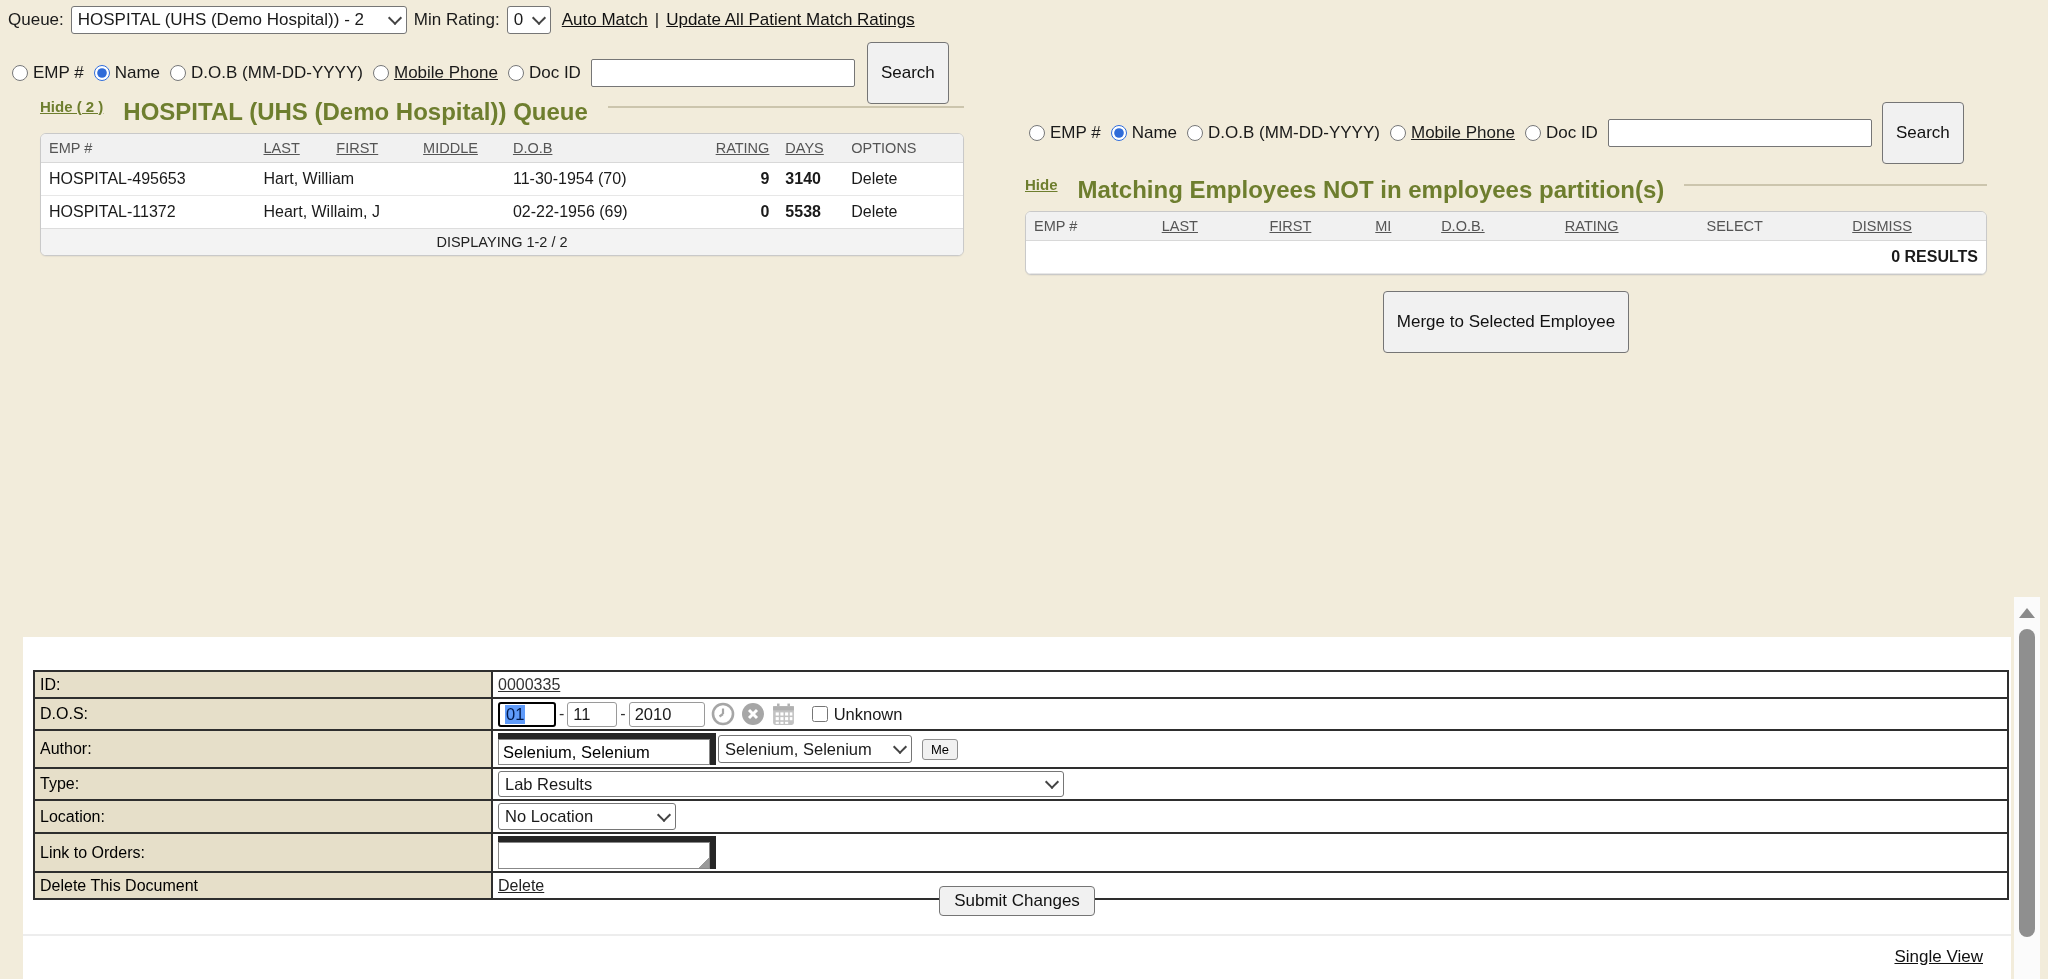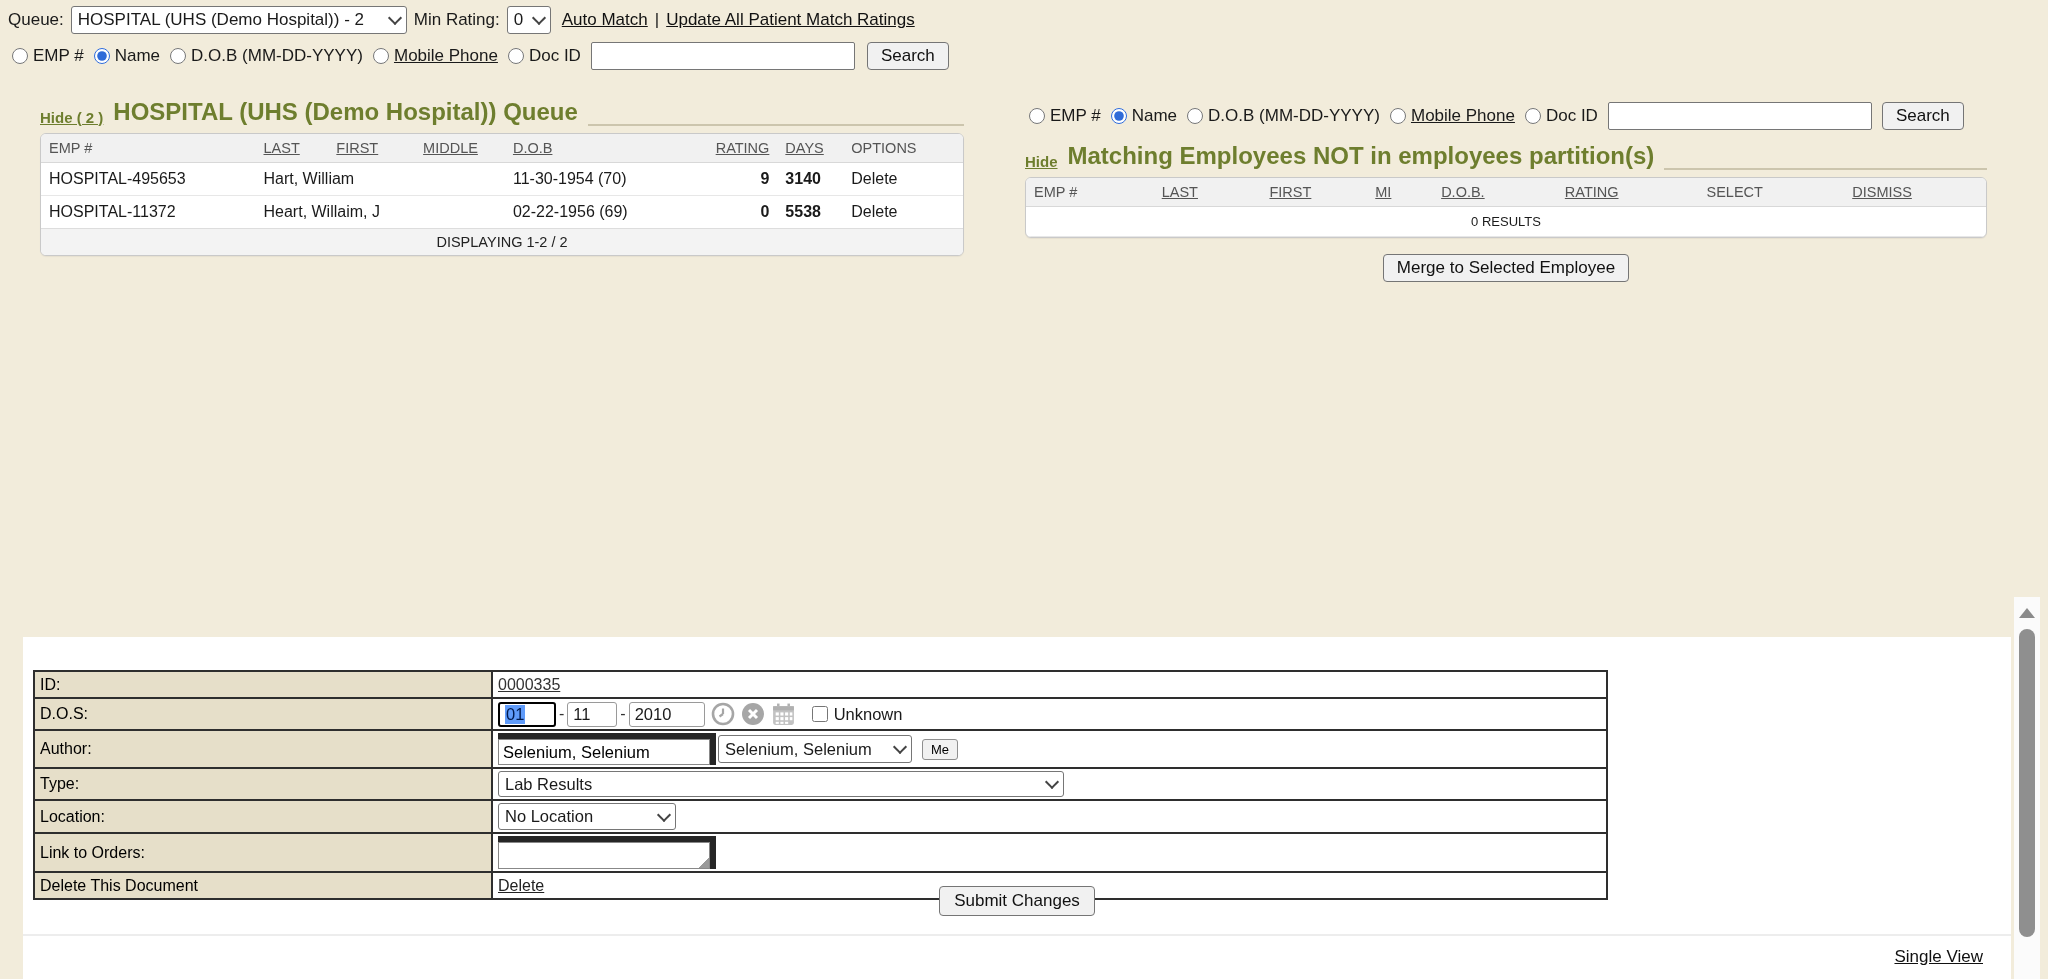--- a/index.html
+++ b/index.html
@@ -12,64 +12,64 @@
   
   .sel{
     display:inline-flex;align-items:center;justify-content:space-between;
     background:#fff;border:1px solid #767676;border-radius:3px;
     padding:0 6px;height:28px;font-size:17px;box-sizing:border-box;cursor:default;
   }
   .chev{width:8px;height:8px;border-right:2px solid #444;border-bottom:2px solid #444;
     transform:rotate(45deg);margin-left:10px;margin-top:-4px;flex:0 0 auto;}
   .btn{
     display:inline-block;background:#f1f1f1;border:1px solid #757575;border-radius:4px;
-    font-size:17px;padding:3px 13px;color:#111;box-sizing:border-box;
+    font-size:17px;padding:20px 13px;color:#111;box-sizing:border-box;
     font-family:"Liberation Sans",sans-serif;
   }
   .txt-input{
     background:#fff;border:1px solid #767676;border-radius:2px;height:28px;
     font-size:16px;padding:0 5px;box-sizing:border-box;font-family:"Liberation Sans",sans-serif;
   }
   a.plain{color:#111;text-decoration:underline;}
   
   .toolbar-row1{position:absolute;left:8px;top:6px;display:flex;align-items:center;gap:7px;font-size:17px;}
   .toolbar-row1 .sel{height:28px;}
   .radio-row{display:flex;align-items:center;font-size:17px;}
   .radio-opt{display:flex;align-items:center;gap:5px;margin-right:10px;}
   .radio-opt input{width:16px;height:16px;margin:0;accent-color:#2f6bd8;}
   .u{text-decoration:underline;}
   .toolbar-row2{position:absolute;left:12px;top:42px;}
   .toolbar-row2 .txt-input{width:264px;margin-right:12px;}
   
-  .legend{display:flex;align-items:flex-end;gap:10px;}
+  .legend{display:flex;align-items:flex-start;gap:20px;}
   .hide-link{color:#6e7e2e;font-weight:bold;font-size:15px;text-decoration:underline;white-space:nowrap;}
   .panel-title{color:#6e7e2e;font-weight:bold;font-size:24px;white-space:nowrap;}
   .legend-line{flex:1;border-top:2px solid #ccc5ad;margin-top:8px;}
   
   .left-queue{position:absolute;left:40px;top:98px;width:924px;}
   .right-col{position:absolute;left:1025px;top:102px;width:962px;}
   .right-col .radio-row{margin-left:4px;}
   .right-col .txt-input{width:264px;margin-right:10px;}
   .right-col .legend{margin-top:12px;}
   .table-card{border:1px solid #c9c9c9;border-radius:6px;overflow:hidden;background:#fff;margin-top:7px;
     box-shadow:0 1px 1px rgba(0,0,0,0.05);}
   table.grid{width:100%;border-collapse:collapse;font-size:16px;}
   table.grid th{
     background:#f1f1f1;color:#555;font-weight:normal;font-size:14.5px;text-align:left;
     padding:6px 8px;border-bottom:1px solid #d8d8d8;white-space:nowrap;
   }
   table.grid td{padding:7px 8px;border-bottom:1px solid #e7e7e7;color:#1a1a1a;white-space:nowrap;}
   table.grid tr.last td{border-bottom:1px solid #ddd;}
   table.grid .ftr{background:#f3f3f3;text-align:center;font-size:14.5px;padding:5px;border-bottom:none;color:#222;}
   td.num{text-align:right;padding-right:14px;font-weight:bold;}
-  .empty-row{ text-align:center;font-size:13px;padding:7px;border-bottom:none;color:#222;}
+  .empty-row{ text-align:right;font-size:16px;padding:7px;border-bottom:none;color:#222;font-weight:bold;}
   .merge-row{text-align:center;margin-top:16px;}
   
   .doc-panel{position:absolute;left:23px;top:637px;width:1988px;height:342px;background:#fff;}
-  table.form{border-collapse:collapse;margin:33px 0 0 10px;width:1575px;font-size:16px;table-layout:fixed;}
+  table.form{border-collapse:collapse;margin:33px 0 0 10px;width:1976px;font-size:16px;table-layout:fixed;}
   table.form td{border:2px solid #2e2e2e;padding:2px 5px;vertical-align:middle;box-sizing:border-box;}
   td.lbl{background:#e6dfc9;width:458px;font-size:16px;color:#000;}
   tr.r-id{height:27px;} tr.r-dos{height:32px;} tr.r-author{height:33px;}
   tr.r-type{height:29px;} tr.r-loc{height:29px;} tr.r-ord{height:31px;} tr.r-del{height:27px;}
   .cell-flex{display:flex;align-items:center;}
   .date-box{border:1px solid #9a9a9a;border-radius:3px;height:25px;display:inline-flex;align-items:center;
     padding:0 5px;font-size:16.5px;background:#fff;box-sizing:border-box;}
   .date-box.focused{border:2px solid #000;}
   .m-box{width:58px;} .d-box{width:50px;} .y-box{width:76px;}
   .selection{background:#5f9bfa;color:#001a4d;padding:0 1px;}

